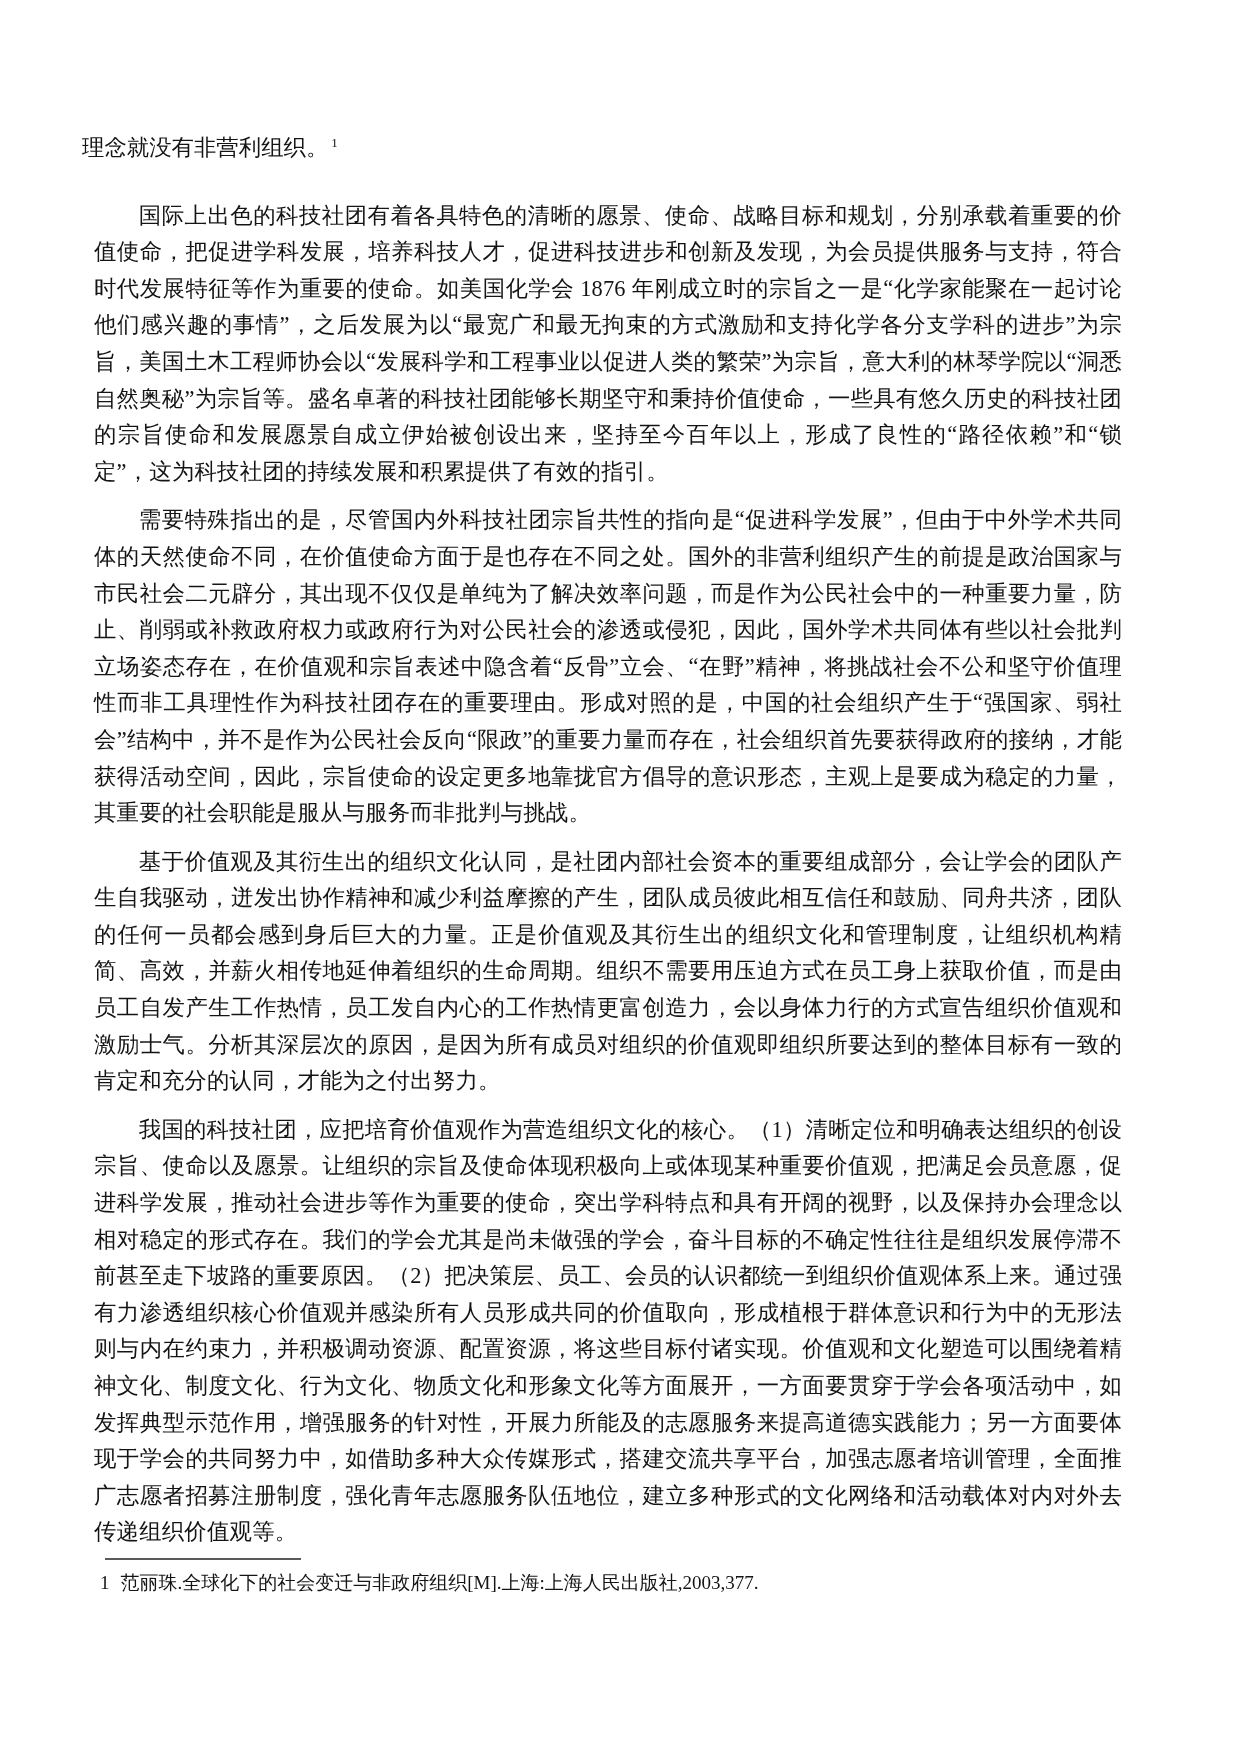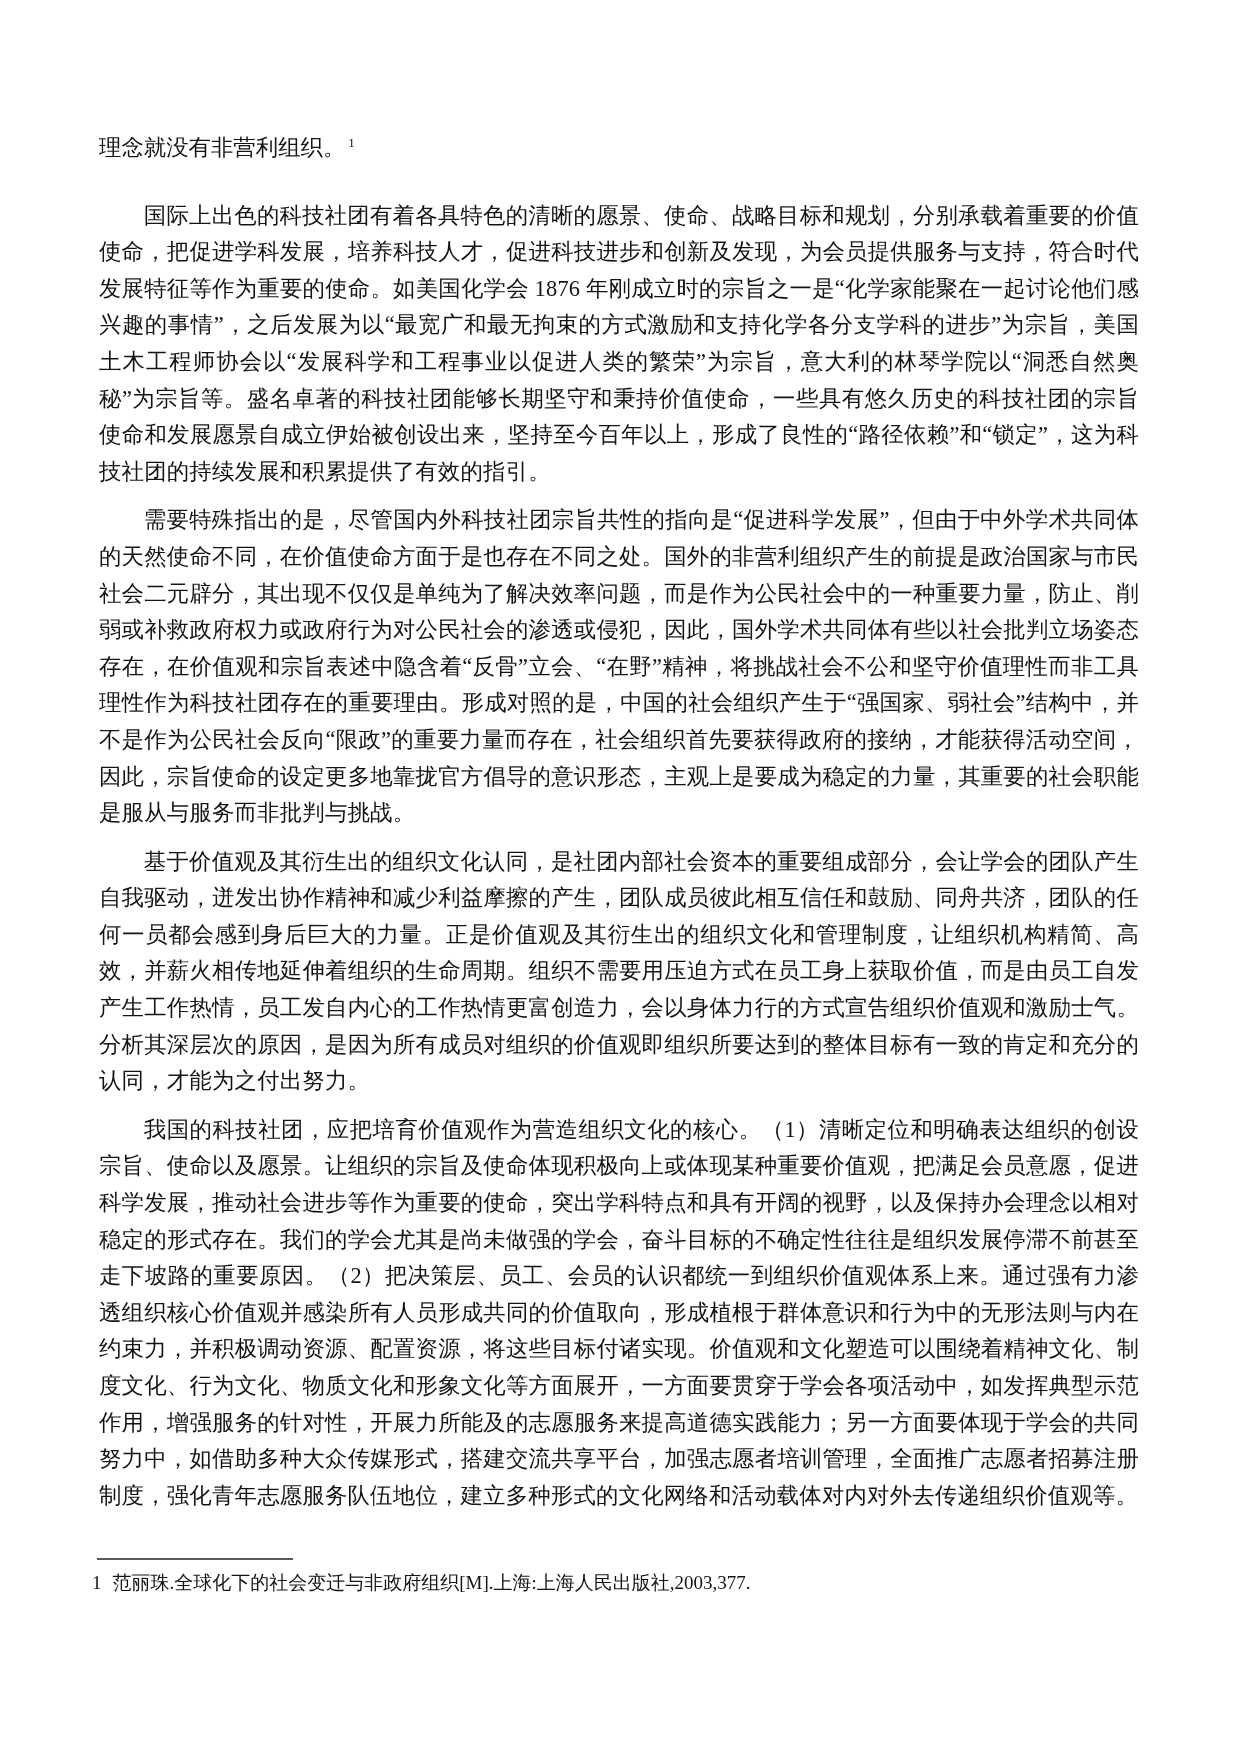--- a/index.html
+++ b/index.html
@@ -15,47 +15,47 @@
     color: #141414;
     overflow: hidden;
   }
   .page {
     position: absolute;
     inset: 0;
     background: #ffffff;
   }
   .text-block {
     position: absolute;
-    left: 99px;
+    left: 82px;
     top: 130px;
     width: 1040px;
   }
   .opening-line {
     font-size: 22.4px;
     line-height: 36.6px;
     margin: 0 0 31px 0;
     text-align: left;
   }
   .fn-ref {
     font-size: 13px;
     line-height: 0;
     vertical-align: super;
     margin-left: 3px;
   }
   p.para {
     font-size: 22.4px;
     line-height: 36.6px;
     text-align: justify;
     text-indent: 2em;
-    margin: 0 0 12px 0;
+    margin: 0 0 12px 12px;
     letter-spacing: 0.2px;
   }
   .footnote-area {
     position: absolute;
-    left: 92px;
+    left: 100px;
     top: 1558px;
     width: 1040px;
   }
   .footnote-divider {
     width: 196px;
     height: 0;
     border-top: 2px solid #5a5a5a;
     margin: 0 0 9px 5px;
   }
   .footnote-line {

